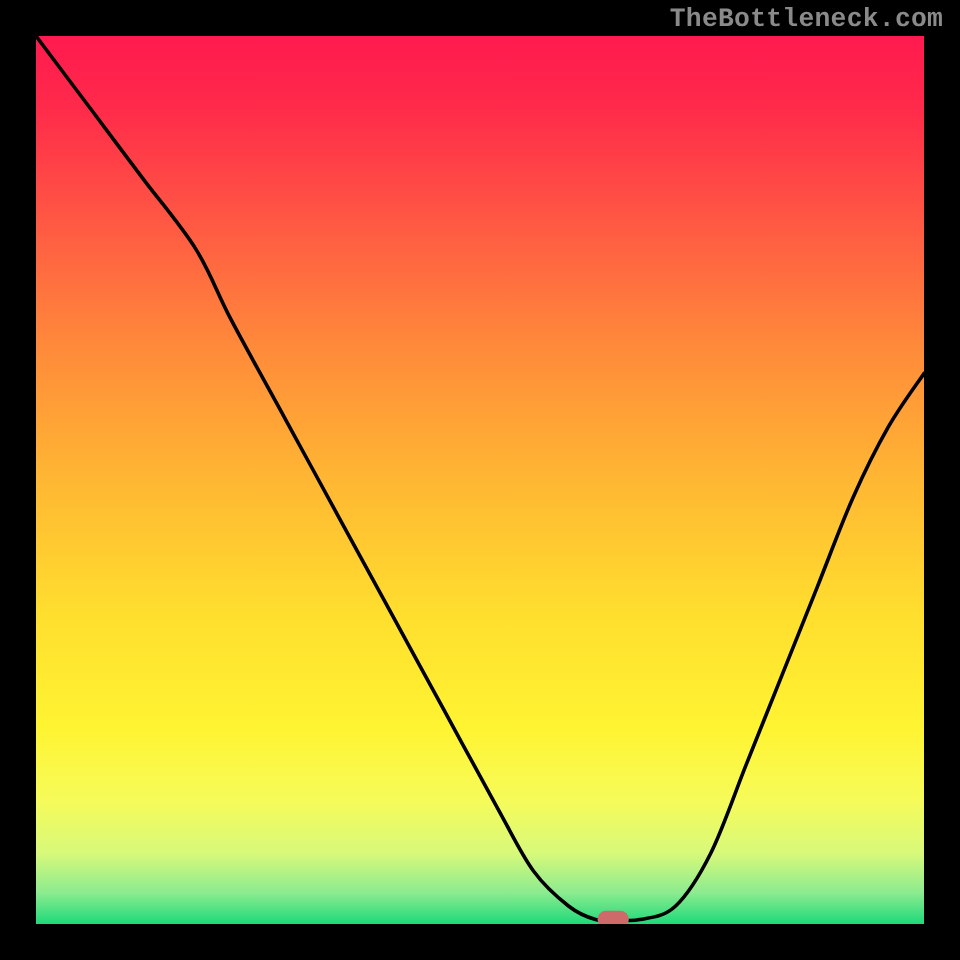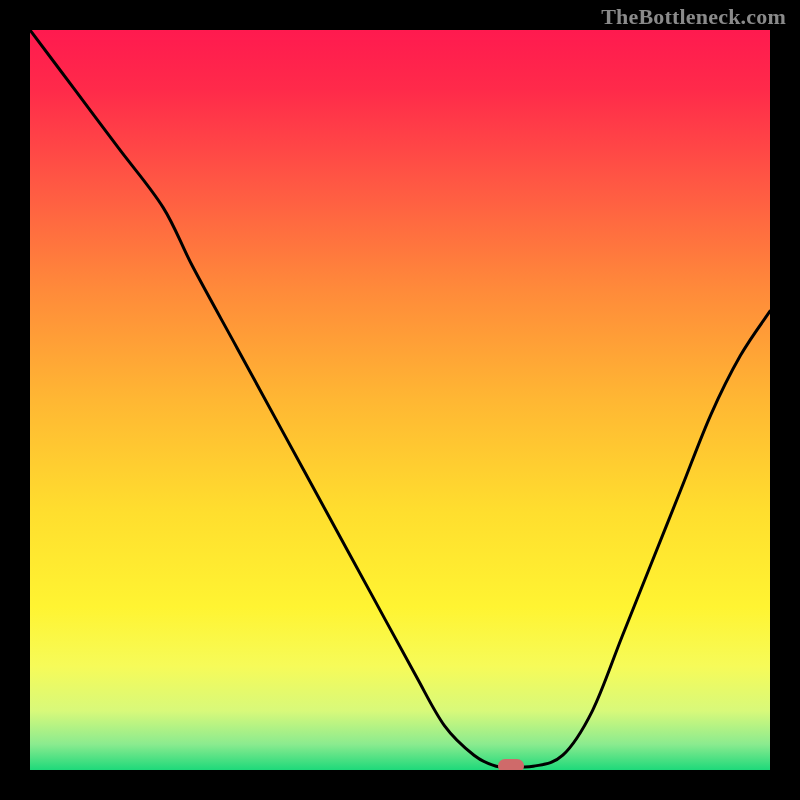--- a/index.html
+++ b/index.html
@@ -45,21 +45,21 @@
     position: absolute;
     width: 26px;
     height: 14px;
     border-radius: 7px;
     transform: translate(-50%, -50%);
   }
   .watermark {
     position: absolute;
     top: 4px;
     right: 14px;
-    font-family: Liberation Serif, serif;
+    font-family: Liberation Mono, monospace;
     font-size: 22px;
     font-weight: 600;
     color: #8a8a8a;
     letter-spacing: 0.2px;
   }
 </style>
 </head>
 <body>
 
 <div class="frame">

